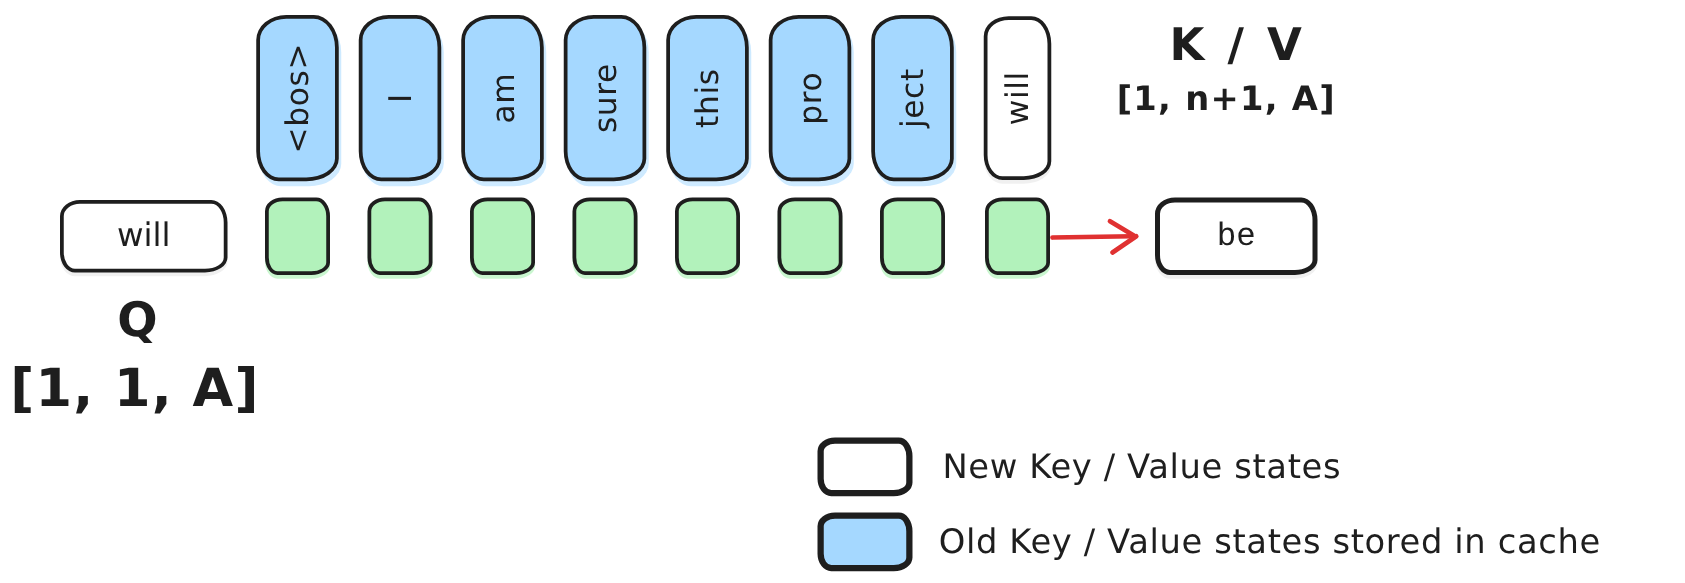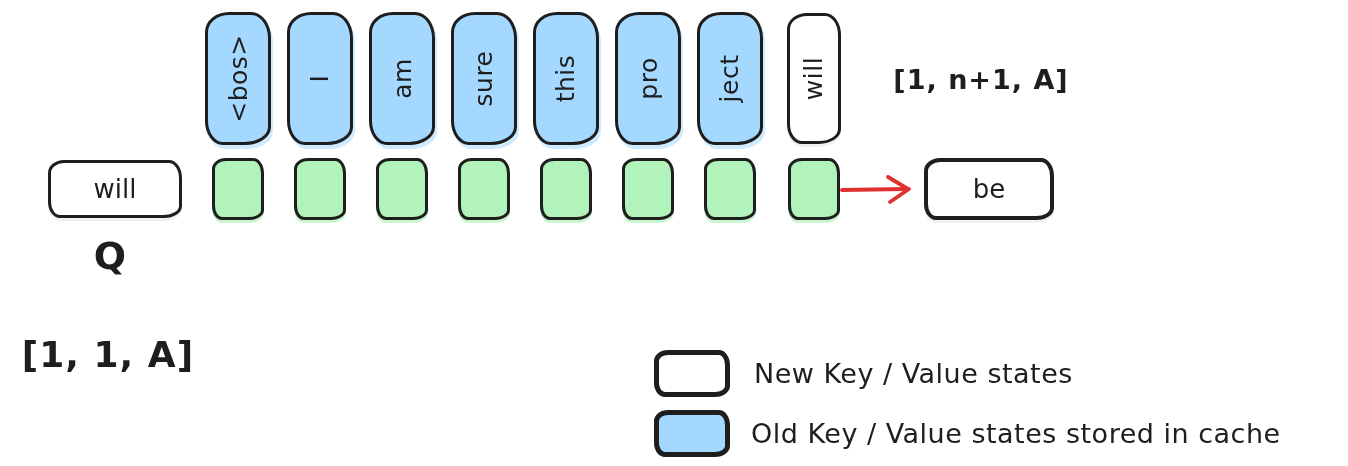--- a/index.html
+++ b/index.html
@@ -53,21 +53,21 @@
     border-radius: 16px 13px 18px 12px / 13px 18px 12px 16px;
     display: flex;
     align-items: center;
     justify-content: center;
     box-sizing: border-box;
     background: var(--new_fill, #ffffff);
     font-size: 26px;
     box-shadow: 0 3px 0 0 rgba(0, 0, 0, 0.06);
   }
   #query-box { left: 48px; top: 160px; width: 134px; height: 58px; }
-  #output-box { left: 924px; top: 158px; width: 130px; height: 62px; border-width: 4px; }
+  #output-box { left: 924px; top: 158px; width: 130px; height: 62px; border-width: 4px; font-family: Liberation Mono, monospace; }
   .cell {
     position: absolute;
     top: 158px;
     width: 52px;
     height: 62px;
     border: 3.5px solid var(--stroke, #1e1e1e);
     border-radius: 14px 11px 15px 10px / 11px 15px 10px 14px;
     box-sizing: border-box;
     background: var(--attention_fill, #b2f2bb);
     box-shadow: 0 3px 0 0 rgba(178, 242, 187, 0.7);
@@ -77,21 +77,21 @@
   .annotation {
     position: absolute;
     text-align: center;
     white-space: nowrap;
     color: var(--stroke, #1e1e1e);
     font-weight: bold;
   }
   #kv-title  { left: 870px; top: 16px;  width: 240px; font-size: 36px; letter-spacing: 3px; }
   #kv-shape  { left: 836px; top: 64px;  width: 290px; font-size: 27px; letter-spacing: 1px; }
   #q-title   { left: 58px;  top: 234px; width: 104px; font-size: 38px; }
-  #q-shape   { left: 0px;   top: 286px; width: 216px; font-size: 36px; letter-spacing: 1px; margin-top: 48px; }
+  #q-shape   { left: 0px;   top: 286px; width: 216px; font-size: 42px; letter-spacing: 1px; }
   
   .legend-row {
     position: absolute;
     left: 610px;
     display: flex;
     align-items: center;
     gap: 24px;
     padding-left: 44px;
   }
   #legend-row-new { top: 350px; }
@@ -137,20 +137,21 @@
     <span class="vtext">pro</span>
   </div>
   <div class="vtoken" style="left:697px">
     <span class="vtext">ject</span>
   </div>
 
   <div class="vtoken new" style="left:787px">
     <span class="vtext">will</span>
   </div>
 
+  <div class="annotation" id="kv-title">K / V</div>
   <div class="annotation" id="kv-shape">[1, n+1, A]</div>
 
   <div class="htoken" id="query-box">
     <span>will</span>
   </div>
 
   <div class="cell" style="left:212px"></div>
   <div class="cell" style="left:294px"></div>
   <div class="cell" style="left:376px"></div>
   <div class="cell" style="left:458px"></div>

